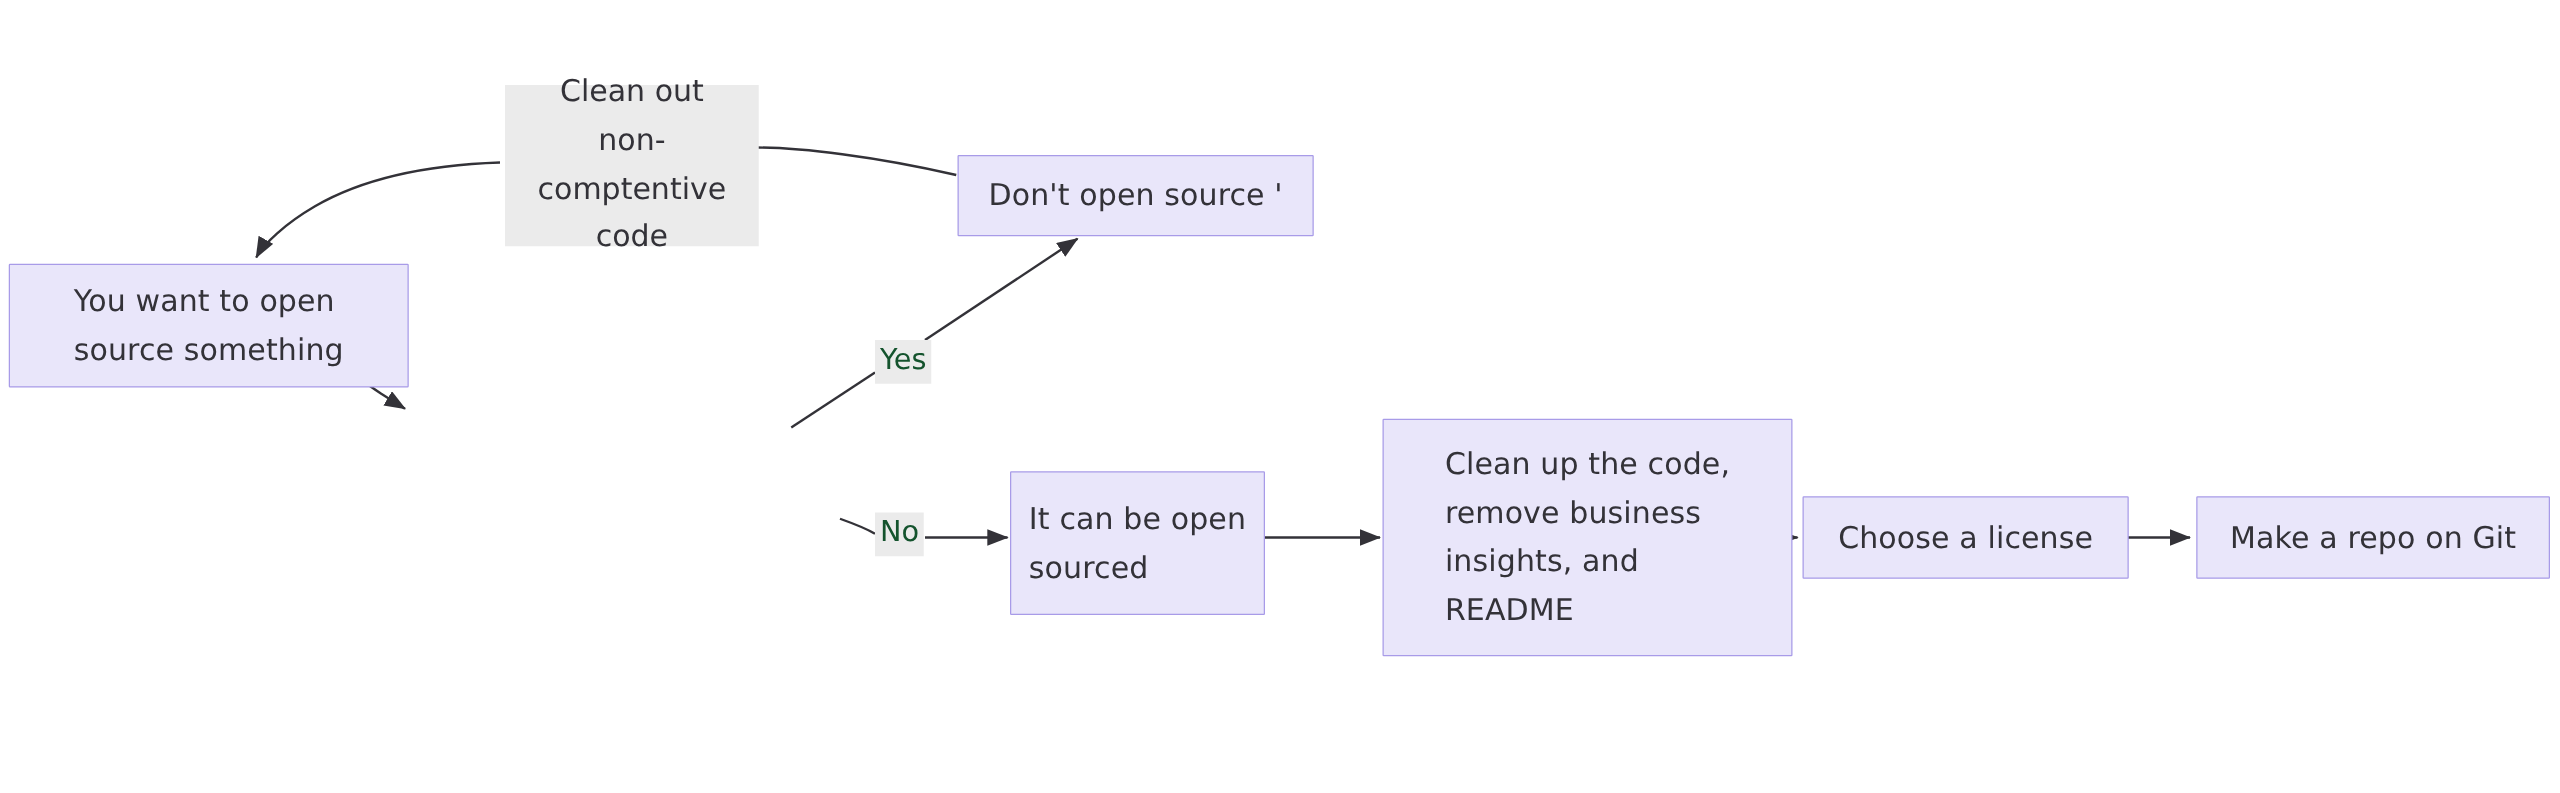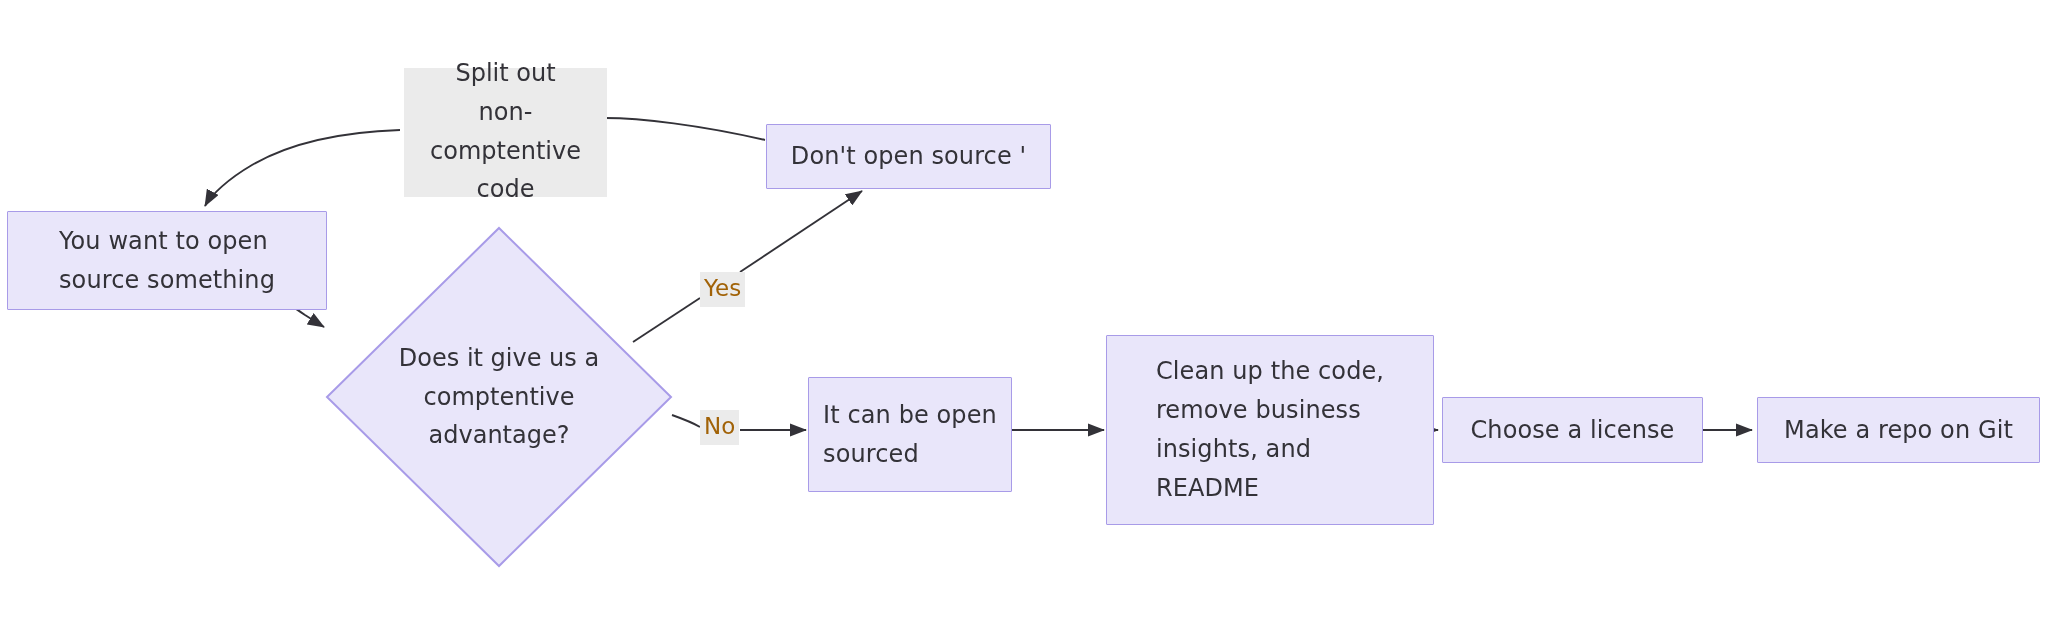--- a/index.html
+++ b/index.html
@@ -67,21 +67,21 @@
     justify-content: center;
     text-align: center;
     color: #333238;
     font-size: 24px;
     line-height: 1.62;
     white-space: pre-line;
   }
   .edge-label {
     position: absolute;
     background: #ebebeb;
-    color: #a16207;
+    color: #14532d;
     font-size: 23px;
     line-height: 1.2;
     padding: 3px 4px 4px 4px;
     white-space: nowrap;
   }
   .note-label {
     position: absolute;
     background: #ebebeb;
     color: #333238;
     font-size: 24px;
@@ -121,37 +121,29 @@
 
     <path d="M 1702,430 L 1752,430" fill="none" stroke="#333238" stroke-width="1.9" marker-end="url(#arrowhead)"></path>
   </svg>
 
   <div class="node node-rect" style="left:7px; top:211px; width:320px; height:99px;">
     <span class="node-label">You want to open
 source something</span>
   </div>
 
   <div class="note-label" style="left:404px; top:68px; width:203px; height:129px; display:flex; align-items:center; justify-content:center;">
-    <span>Split out
+    <span>Clean out
 non-comptentive
 code</span>
   </div>
 
   <div class="node node-rect" style="left:766px; top:124px; width:285px; height:65px;">
     <span class="node-label">Don't open source '</span>
   </div>
 
-  <div class="diamond-wrap" style="left:325px; top:226px; width:348px; height:342px;">
-    <svg class="diamond-shape" width="348" height="342" viewBox="0 0 348 342" xmlns="http://www.w3.org/2000/svg">
-      <polygon points="174,2 346,171 174,340 2,171" fill="#e9e6fa" stroke="#a89be8" stroke-width="2"></polygon>
-    </svg>
-    <div class="diamond-text">Does it give us a
-comptentive
-advantage?</div>
-  </div>
 
   <div class="edge-label" style="left:700px; top:272px;">
     <span>Yes</span>
   </div>
 
   <div class="edge-label" style="left:700px; top:410px;">
     <span>No</span>
   </div>
 
   <div class="node node-rect" style="left:808px; top:377px; width:204px; height:115px;">

